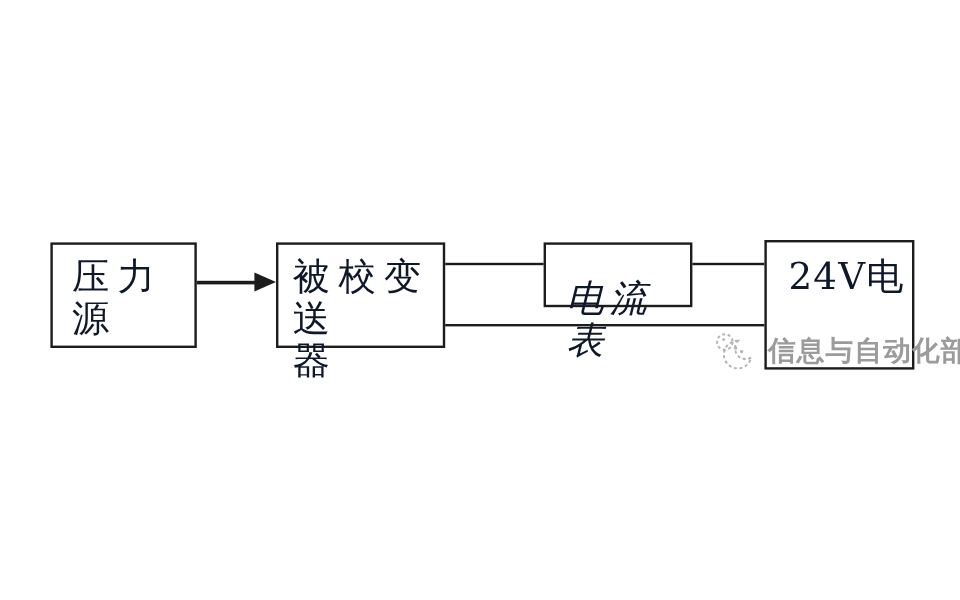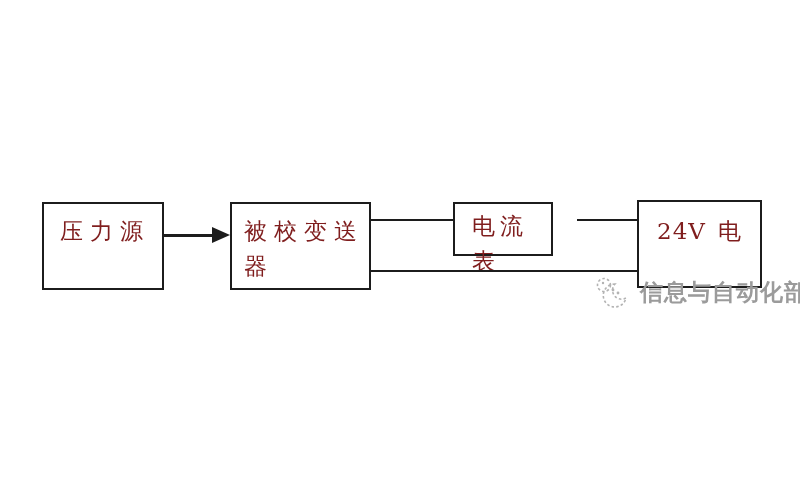--- a/index.html
+++ b/index.html
@@ -13,22 +13,22 @@
     height: 500px;
     background: #ffffff;
     overflow: hidden;
     font-family: "DejaVu Serif", "Liberation Serif", serif;
   }
   .node {
     position: absolute;
     box-sizing: border-box;
     border: 2px solid #1c1c1c;
     background: #ffffff;
-    color: #7f1d1d;
-    font-size: 23px;
+    color: #0f172a;
+    font-size: 31px;
     line-height: 35px;
   }
   .node .txt {
     display: block;
   }
   .conn {
     position: absolute;
     background: #1c1c1c;
   }
   .arrow-shaft {
@@ -39,22 +39,22 @@
     position: absolute;
     width: 0;
     height: 0;
     border-top: 8px solid transparent;
     border-bottom: 8px solid transparent;
     border-left: 18px solid #1c1c1c;
   }
   
   .n-pressure { left: 42px;  top: 202px; width: 122px; height: 88px; padding: 10px 0 0 16px; letter-spacing: 7px; }
   .n-transmitter { left: 230px; top: 202px; width: 141px; height: 88px; padding: 10px 4px 0 12px; letter-spacing: 7px; }
-  .n-ammeter { left: 453px; top: 202px; width: 100px; height: 54px; padding: 5px 0 0 17px; letter-spacing: 5px; }
-  .n-power { left: 637px; top: 200px; width: 125px; height: 88px; padding: 12px 18px 0 18px; letter-spacing: 4px; }
+  .n-ammeter { left: 453px; top: 202px; width: 124px; height: 54px; padding: 28px 0 0 17px; letter-spacing: 5px; font-style: italic; }
+  .n-power { left: 637px; top: 200px; width: 125px; height: 108px; padding: 12px 18px 0 18px; letter-spacing: 4px; }
   .n-power .row1 {
     display: flex;
     justify-content: space-between;
     letter-spacing: 1px;
   }
   
   .c-shaft { left: 164px; top: 234px; width: 50px; height: 3px; }
   .c-head  { left: 212px; top: 227px; }
   .c-t-a   { left: 371px; top: 219px; width: 82px;  height: 2px; }
   .c-a-p   { left: 577px; top: 219px; width: 60px;  height: 2px; }

